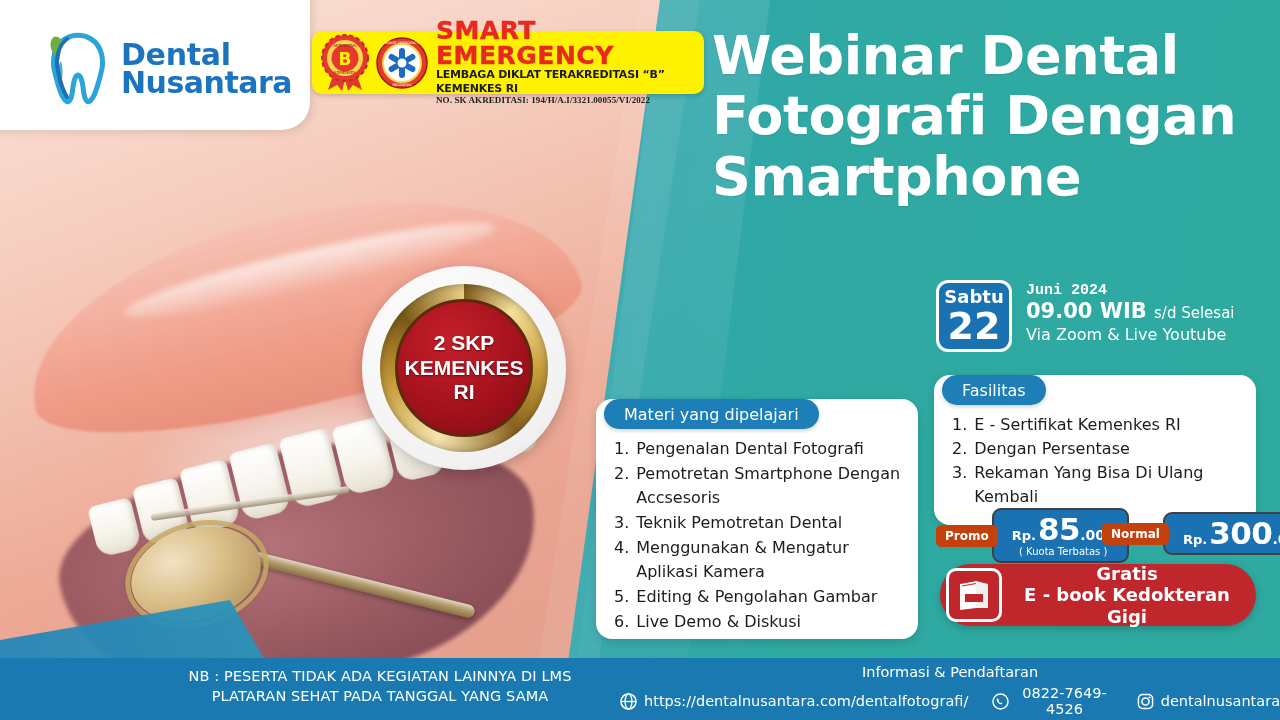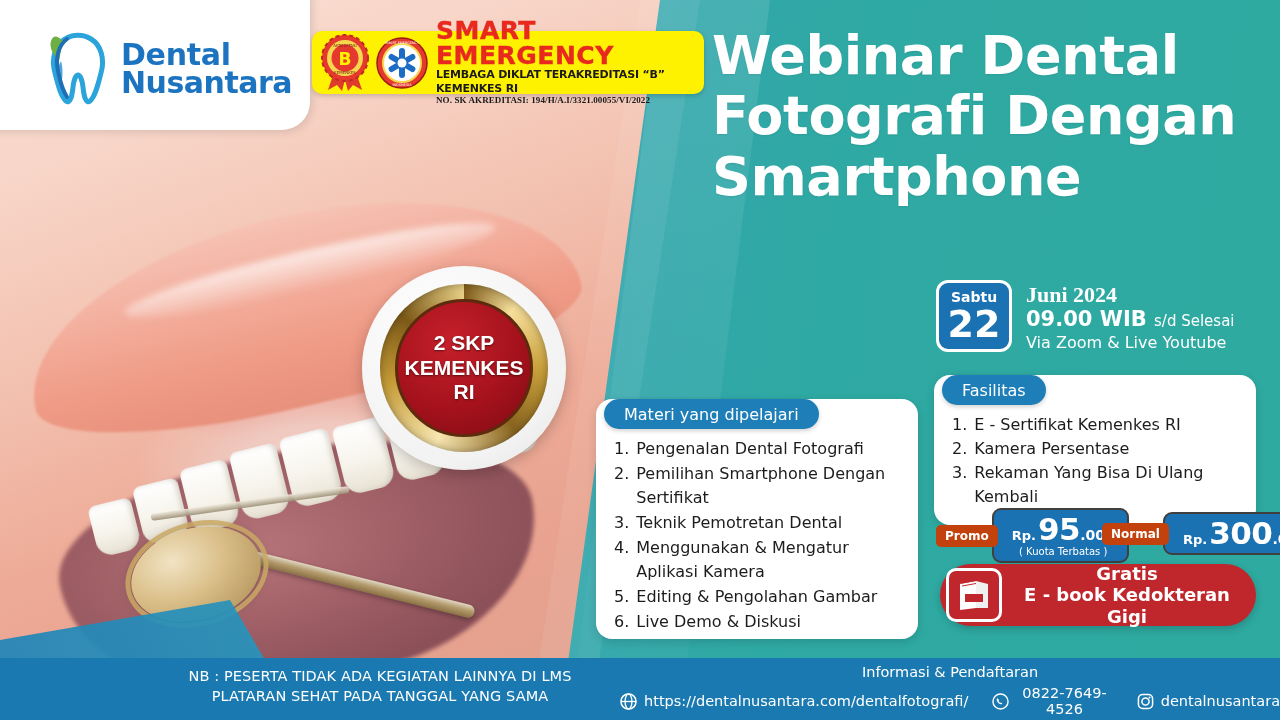--- a/index.html
+++ b/index.html
@@ -250,24 +250,24 @@
   #fasilitas-card { left:934px; top:375px; width:322px; height:150px; }
   #fasilitas-body { position:absolute; left:18px; top:38px; right:10px; }
 
   
   .date-wrap { position:absolute; left:936px; top:280px; display:flex; gap:14px; align-items:flex-start; }
   .date-box {
     width:76px; height:72px; border:3px solid #ffffff; border-radius:12px;
     background:#1A72B2; color:#fff; text-align:center;
     display:flex; flex-direction:column; justify-content:center; line-height:1;
   }
-  .date-day { font-size:14px; font-weight:bold; font-family:"DejaVu Sans", sans-serif; }
+  .date-day { font-size:18px; font-weight:bold; font-family:"DejaVu Sans", sans-serif; }
   .date-num { font-size:38px; font-weight:bold; margin-top:1px; font-family:"DejaVu Sans", sans-serif; }
   .date-info { color:#fff; padding-top:2px; }
-  .di-month { font-size:22px; font-weight:bold; line-height:1.15; font-family:Liberation Serif, serif; }
+  .di-month { font-size:15px; font-weight:bold; line-height:1.15; font-family:Liberation Mono, monospace; }
   .di-time { font-size:21px; font-weight:bold; line-height:1.2; font-family:"DejaVu Sans", sans-serif; }
   .di-time small { font-size:15px; font-weight:normal; }
   .di-via { font-size:16px; line-height:1.3; margin-top:1px; font-family:"DejaVu Sans", sans-serif; }
 
   
   .price-row { position:absolute; left:936px; top:508px; width:330px; height:50px; }
   .price-unit { position:absolute; display:flex; align-items:center; }
   .price-lbl {
     background:#c2410c; color:#fff; font-size:12px; font-weight:bold;
     padding:4px 9px; border-radius:5px; position:relative; z-index:3;
@@ -419,21 +419,21 @@
 
   <div class="card" id="materi-card">
     <div class="tab">Materi yang dipelajari</div>
     <ul class="list" id="materi-body">
         <li>
           <span class="num">1.</span>
           <span>Pengenalan Dental Fotografi</span>
         </li>
         <li>
           <span class="num">2.</span>
-          <span>Pemilihan Smartphone Dengan Sertifikat</span>
+          <span>Pemotretan Smartphone Dengan Accsesoris</span>
         </li>
         <li>
           <span class="num">3.</span>
           <span>Teknik Pemotretan Dental</span>
         </li>
         <li>
           <span class="num">4.</span>
           <span>Menggunakan &amp; Mengatur Aplikasi Kamera</span>
         </li>
         <li>
@@ -464,36 +464,36 @@
 
   <div class="card" id="fasilitas-card">
     <div class="tab">Fasilitas</div>
     <ul class="list" id="fasilitas-body">
         <li>
           <span class="num">1.</span>
           <span>E - Sertifikat Kemenkes RI</span>
         </li>
         <li>
           <span class="num">2.</span>
-          <span>Kamera Persentase</span>
+          <span>Dengan Persentase</span>
         </li>
         <li>
           <span class="num">3.</span>
           <span>Rekaman Yang Bisa Di Ulang Kembali</span>
         </li>
       </ul>
   </div>
 
   <div class="price-row">
     <div class="price-unit" style="left:0;top:0;">
       <div class="price-lbl">Promo</div>
       <div class="price-box">
         <div class="pb-main">
           <span class="pb-rp">Rp.</span>
-          <span class="pb-big">95</span>
+          <span class="pb-big">85</span>
           <span class="pb-000">.000</span>
         </div>
         <div class="pb-sub">( Kuota Terbatas )</div>
       </div>
     </div>
     <div class="price-unit" style="left:166px;top:4px;">
       <div class="price-lbl">Normal</div>
       <div class="price-box">
         <div class="pb-main">
           <span class="pb-rp">Rp.</span>

